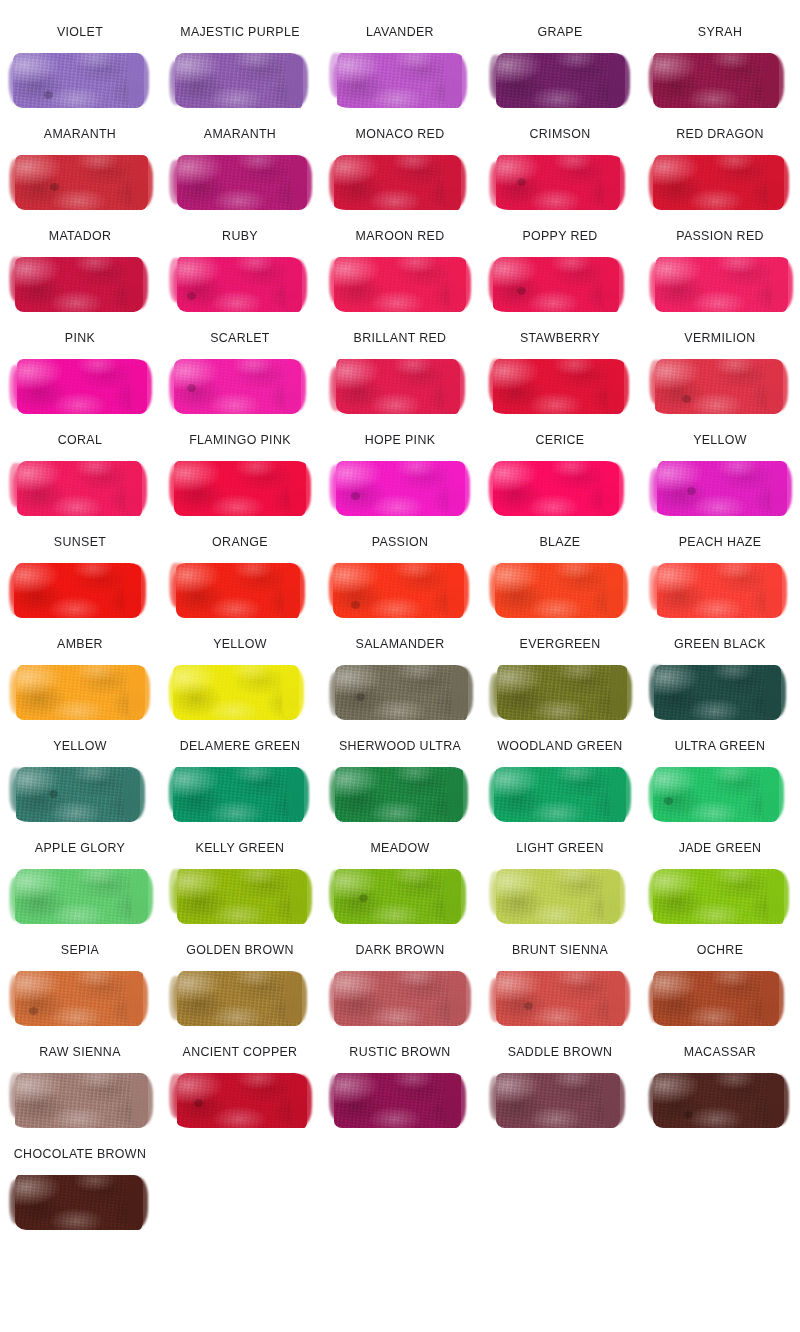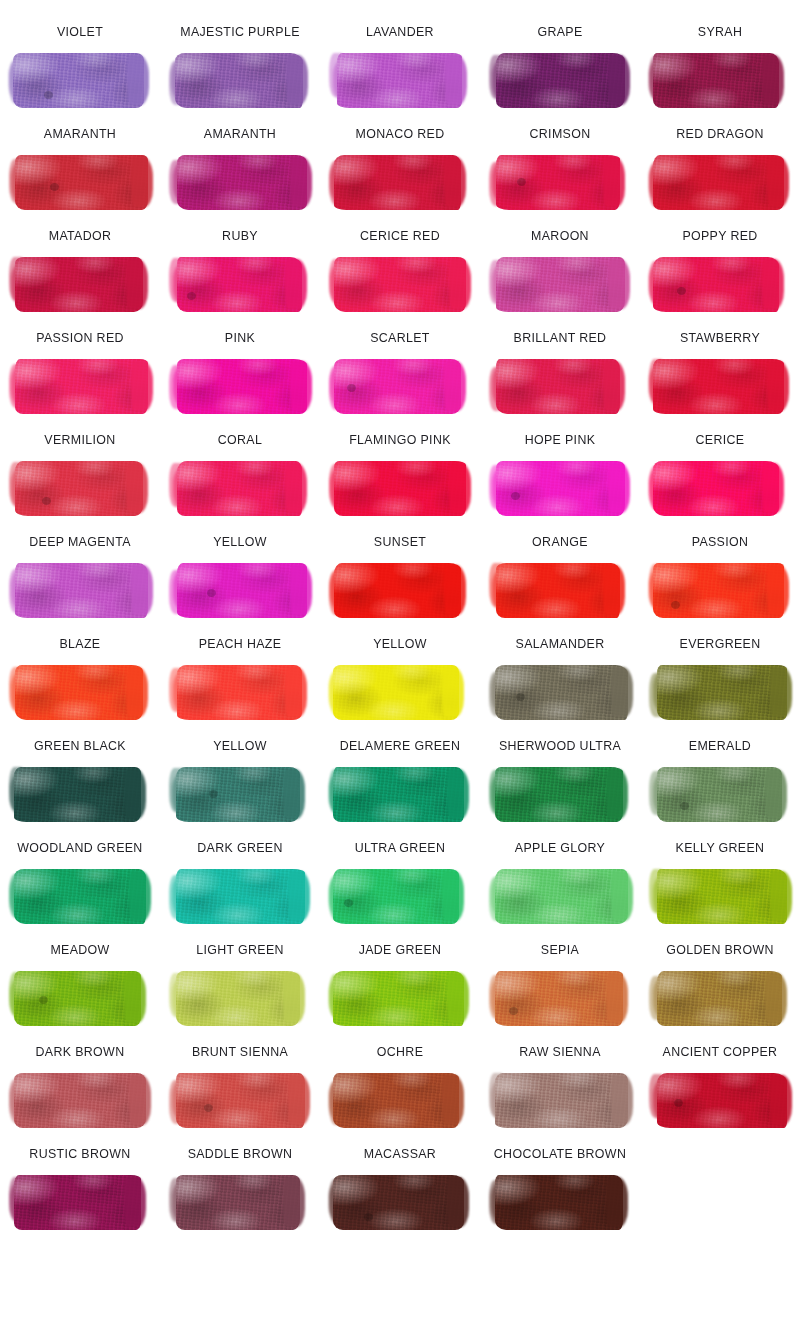--- a/index.html
+++ b/index.html
@@ -267,42 +267,31 @@
         <div class="fringe" style="background: rgb(232, 21, 106); top: 4px;"></div>
         <div class="swatch-paint" style="background: rgb(232, 21, 106); border-radius: 4px 12px 4px 10px / 7px 10px 7px 9px; width: 125px; left: 5px;">
           <div class="tex-a"></div>
           <div class="tex-b"></div>
           <div class="tex-c"></div>
           <div class="blot" style="left: 8%; top: 63%;"></div>
         </div>
       </div>
     </div>
     <div class="swatch-cell">
-      <div class="swatch-label">CERICE RED</div>
+      <div class="swatch-label">MAROON RED</div>
       <div class="swatch-paint-wrap">
         <div class="fringe" style="background: rgb(236, 28, 83); top: 5px;"></div>
         <div class="swatch-paint" style="background: rgb(236, 28, 83); border-radius: 6px 9px 6px 11px / 8px 5px 9px 10px; width: 132px; left: 2px;">
           <div class="tex-a"></div>
           <div class="tex-b"></div>
           <div class="tex-c"></div>
         </div>
       </div>
     </div>
     <div class="swatch-cell">
-      <div class="swatch-label">MAROON</div>
-      <div class="swatch-paint-wrap">
-        <div class="fringe" style="background: rgb(204, 70, 153); top: 6px;"></div>
-        <div class="swatch-paint" style="background: rgb(204, 70, 153); border-radius: 8px 6px 8px 12px / 9px 7px 11px 5px; width: 129px; left: 4px;">
-          <div class="tex-a"></div>
-          <div class="tex-b"></div>
-          <div class="tex-c"></div>
-        </div>
-      </div>
-    </div>
-    <div class="swatch-cell">
       <div class="swatch-label">POPPY RED</div>
       <div class="swatch-paint-wrap">
         <div class="fringe" style="background: rgb(232, 21, 79); top: 7px;"></div>
         <div class="swatch-paint" style="background: rgb(232, 21, 79); border-radius: 10px 11px 3px 13px / 10px 9px 8px 6px; width: 126px; left: 1px;">
           <div class="tex-a"></div>
           <div class="tex-b"></div>
           <div class="tex-c"></div>
           <div class="blot" style="left: 19%; top: 54%;"></div>
         </div>
       </div>
@@ -414,31 +403,20 @@
       <div class="swatch-paint-wrap">
         <div class="fringe" style="background: rgb(250, 11, 94); top: 8px;"></div>
         <div class="swatch-paint" style="background: rgb(250, 11, 94); border-radius: 9px 13px 9px 11px / 8px 8px 8px 10px; width: 126px; left: 1px;">
           <div class="tex-a"></div>
           <div class="tex-b"></div>
           <div class="tex-c"></div>
         </div>
       </div>
     </div>
     <div class="swatch-cell">
-      <div class="swatch-label">DEEP MAGENTA</div>
-      <div class="swatch-paint-wrap">
-        <div class="fringe" style="background: rgb(194, 84, 198); top: 9px;"></div>
-        <div class="swatch-paint" style="background: rgb(194, 84, 198); border-radius: 4px 10px 4px 12px / 9px 10px 10px 5px; width: 133px; left: 3px;">
-          <div class="tex-a"></div>
-          <div class="tex-b"></div>
-          <div class="tex-c"></div>
-        </div>
-      </div>
-    </div>
-    <div class="swatch-cell">
       <div class="swatch-label">YELLOW</div>
       <div class="swatch-paint-wrap">
         <div class="fringe" style="background: rgb(224, 31, 192); top: 10px;"></div>
         <div class="swatch-paint" style="background: rgb(224, 31, 192); border-radius: 6px 7px 6px 13px / 10px 5px 7px 6px; width: 130px; left: 5px;">
           <div class="tex-a"></div>
           <div class="tex-b"></div>
           <div class="tex-c"></div>
           <div class="blot" style="left: 23%; top: 48%;"></div>
         </div>
       </div>
@@ -493,20 +471,31 @@
       <div class="swatch-paint-wrap">
         <div class="fringe" style="background: rgb(249, 62, 53); top: 6px;"></div>
         <div class="swatch-paint" style="background: rgb(249, 62, 53); border-radius: 9px 8px 9px 12px / 9px 8px 7px 5px; width: 125px; left: 5px;">
           <div class="tex-a"></div>
           <div class="tex-b"></div>
           <div class="tex-c"></div>
         </div>
       </div>
     </div>
     <div class="swatch-cell">
+      <div class="swatch-label">AMBER</div>
+      <div class="swatch-paint-wrap">
+        <div class="fringe" style="background: rgb(248, 164, 35); top: 8px;"></div>
+        <div class="swatch-paint" style="background: rgb(248, 164, 35); border-radius: 6px 10px 6px 8px / 11px 5px 11px 7px; width: 129px; left: 4px;">
+          <div class="tex-a"></div>
+          <div class="tex-b"></div>
+          <div class="tex-c"></div>
+        </div>
+      </div>
+    </div>
+    <div class="swatch-cell">
       <div class="swatch-label">YELLOW</div>
       <div class="swatch-paint-wrap">
         <div class="fringe" style="background: rgb(236, 232, 13); top: 9px;"></div>
         <div class="swatch-paint" style="background: rgb(236, 232, 13); border-radius: 8px 7px 8px 9px / 6px 7px 8px 8px; width: 126px; left: 1px;">
           <div class="tex-a"></div>
           <div class="tex-b"></div>
           <div class="tex-c"></div>
         </div>
       </div>
     </div>
@@ -572,47 +561,24 @@
       <div class="swatch-paint-wrap">
         <div class="fringe" style="background: rgb(29, 130, 64); top: 6px;"></div>
         <div class="swatch-paint" style="background: rgb(29, 130, 64); border-radius: 6px 13px 6px 9px / 6px 5px 10px 8px; width: 128px; left: 3px;">
           <div class="tex-a"></div>
           <div class="tex-b"></div>
           <div class="tex-c"></div>
         </div>
       </div>
     </div>
     <div class="swatch-cell">
-      <div class="swatch-label">EMERALD</div>
-      <div class="swatch-paint-wrap">
-        <div class="fringe" style="background: rgb(103, 137, 91); top: 7px;"></div>
-        <div class="swatch-paint" style="background: rgb(103, 137, 91); border-radius: 8px 10px / 7px 7px 7px 9px; width: 125px; left: 5px;">
-          <div class="tex-a"></div>
-          <div class="tex-b"></div>
-          <div class="tex-c"></div>
-          <div class="blot" style="left: 18%; top: 63%;"></div>
-        </div>
-      </div>
-    </div>
-    <div class="swatch-cell">
       <div class="swatch-label">WOODLAND GREEN</div>
       <div class="swatch-paint-wrap">
         <div class="fringe" style="background: rgb(18, 161, 97); top: 8px;"></div>
         <div class="swatch-paint" style="background: rgb(18, 161, 97); border-radius: 10px 7px 3px 11px / 8px 9px 9px 10px; width: 132px; left: 2px;">
-          <div class="tex-a"></div>
-          <div class="tex-b"></div>
-          <div class="tex-c"></div>
-        </div>
-      </div>
-    </div>
-    <div class="swatch-cell">
-      <div class="swatch-label">DARK GREEN</div>
-      <div class="swatch-paint-wrap">
-        <div class="fringe" style="background: rgb(24, 185, 163); top: 9px;"></div>
-        <div class="swatch-paint" style="background: rgb(24, 185, 163); border-radius: 5px 12px / 9px 4px 11px 5px; width: 129px; left: 4px;">
           <div class="tex-a"></div>
           <div class="tex-b"></div>
           <div class="tex-c"></div>
         </div>
       </div>
     </div>
     <div class="swatch-cell">
       <div class="swatch-label">ULTRA GREEN</div>
       <div class="swatch-paint-wrap">
         <div class="fringe" style="background: rgb(36, 193, 102); top: 10px;"></div>

